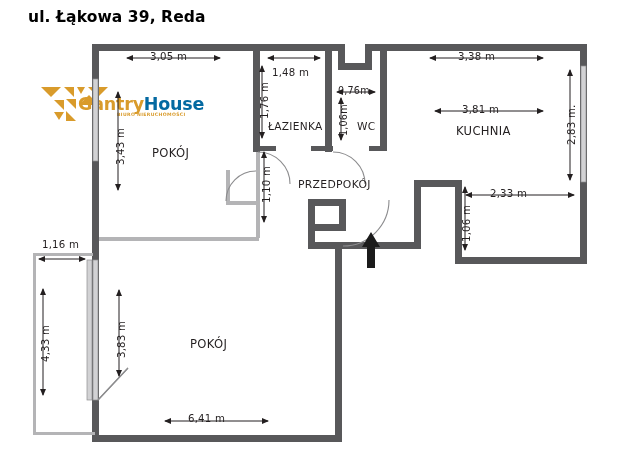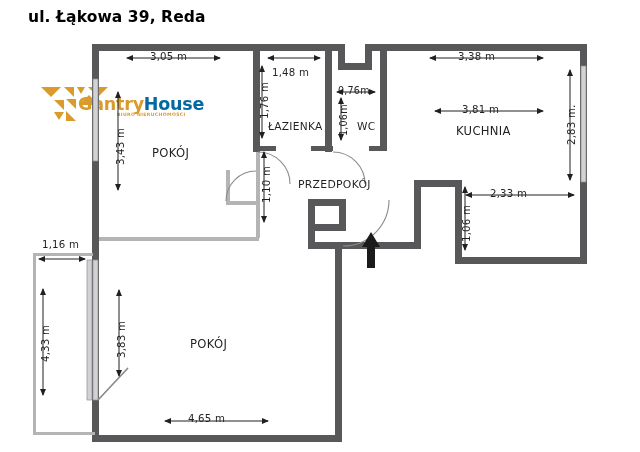--- a/index.html
+++ b/index.html
@@ -185,13 +185,13 @@
 <div class="dim" style="left:338px;top:85px;font-size:9.6px;">0,76m</div>
 <div class="dim vert" style="left:338px;top:136px;transform:rotate(-90deg);font-size:9.6px;">1,06m</div>
 <div class="dim" style="left:458px;top:51px;">3,38 m</div>
 <div class="dim" style="left:462px;top:104px;text-align:right;">3,81 m</div>
 <div class="dim vert" style="left:566px;top:145px;transform:rotate(-90deg);">2,83 m.</div>
 <div class="dim vert" style="left:461px;top:242px;transform:rotate(-90deg);">1,06 m</div>
 <div class="dim" style="left:490px;top:188px;">2,33 m</div>
 <div class="dim" style="left:42px;top:239px;">1,16 m</div>
 <div class="dim vert" style="left:40px;top:362px;transform:rotate(-90deg);">4,33 m</div>
 <div class="dim vert" style="left:116px;top:358px;transform:rotate(-90deg);">3,83 m</div>
-<div class="dim" style="left:188px;top:413px;">4,65 m</div>
+<div class="dim" style="left:188px;top:413px;">6,41 m</div>
 
 </body></html>

